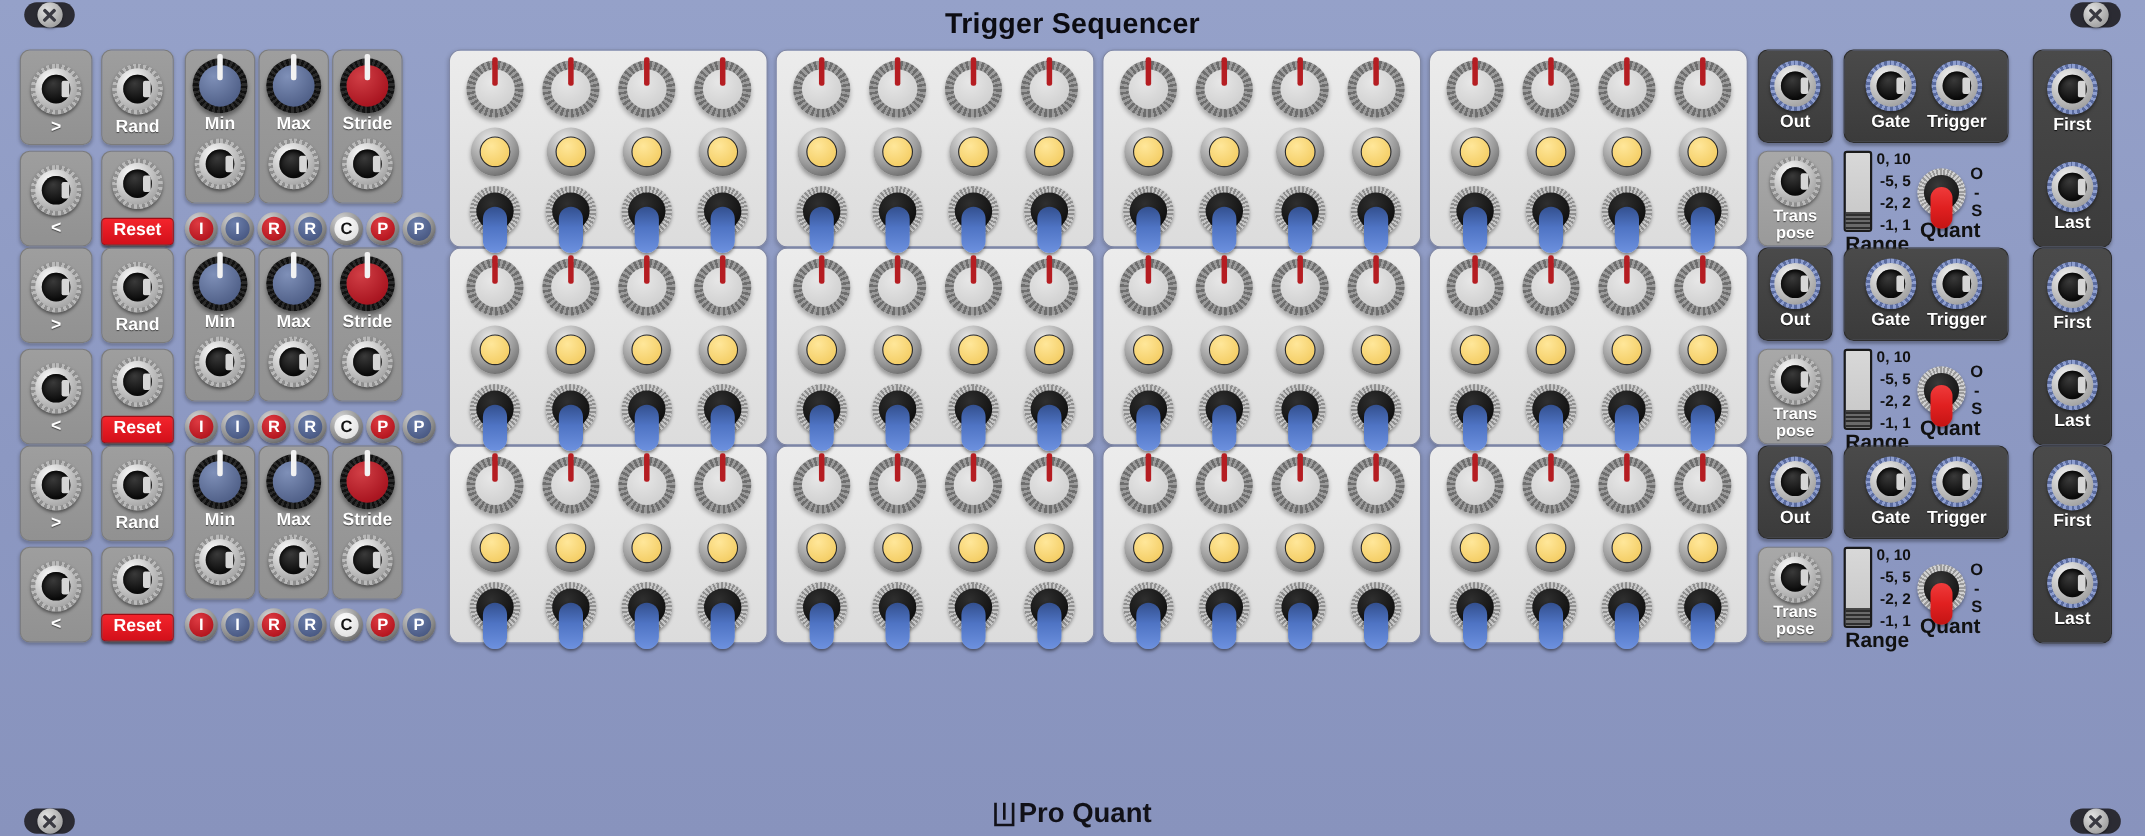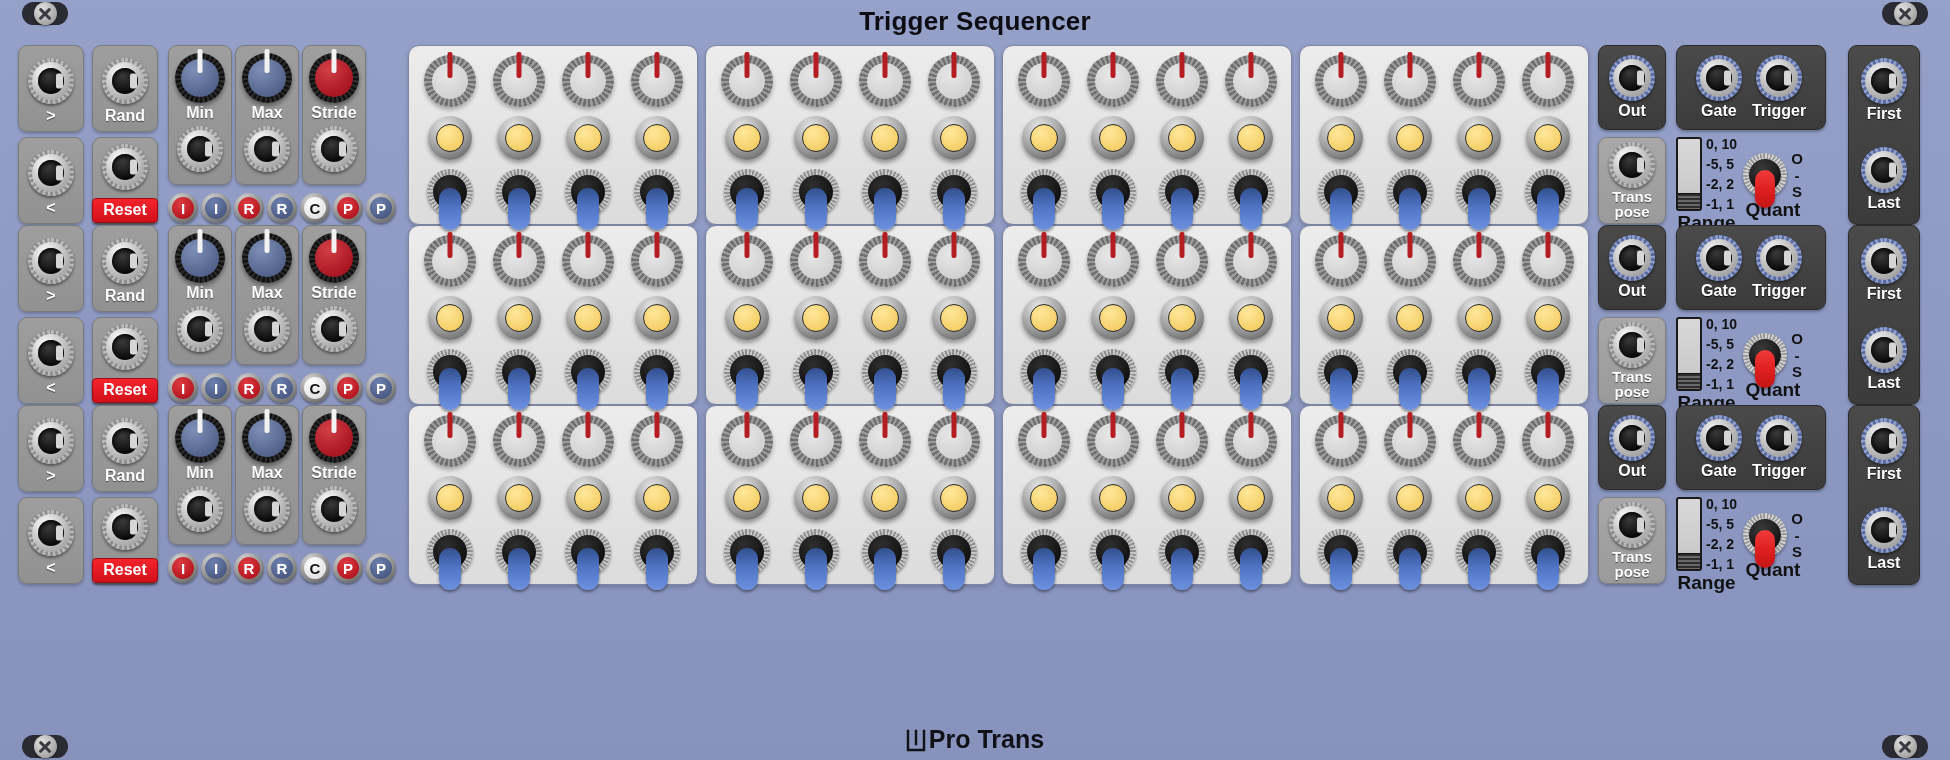--- a/index.html
+++ b/index.html
@@ -240,20 +240,21 @@
   }
   .range-slider .handle {
     position:absolute; left:0; right:0; bottom:0; height:16px;
     background: repeating-linear-gradient(180deg, #2e2e2e 0 2px, #6a6a6a 2px 4px);
     border-top:1px solid #111;
   }
   .range-labels {
     display:flex; flex-direction:column; justify-content:space-between;
     height: 74px; font-size:14px; font-weight:bold; color:#111;
     line-height:1;
+    text-align:right;
   }
   .range-cap { font-size:19px; font-weight:bold; color:#111; }
 
   
   .quant-knob {
     width: 44px; height: 44px; border-radius:50%; position:relative; flex:none;
     background: repeating-conic-gradient(#d0d0d0 0deg 5deg, #9a9a9a 5deg 10deg);
     box-shadow: 0 2px 3px rgba(0,0,0,.35);
   }
   .quant-knob::before {
@@ -1250,16 +1251,16 @@
         </div>
       </div>
     </div>
 
   <div class="footer">
     <span class="logo-m">
       <svg width="20" height="26" viewBox="0 0 20 26">
           <path d="M2 2 V21 H18 V2 M10 2 V15" stroke="#111118" stroke-width="2.4" fill="none" stroke-linecap="square"></path>
         </svg>
     </span>
-    <span>Pro Trans</span>
+    <span>Pro Quant</span>
   </div>
 
 </div>
 
 </body></html>

